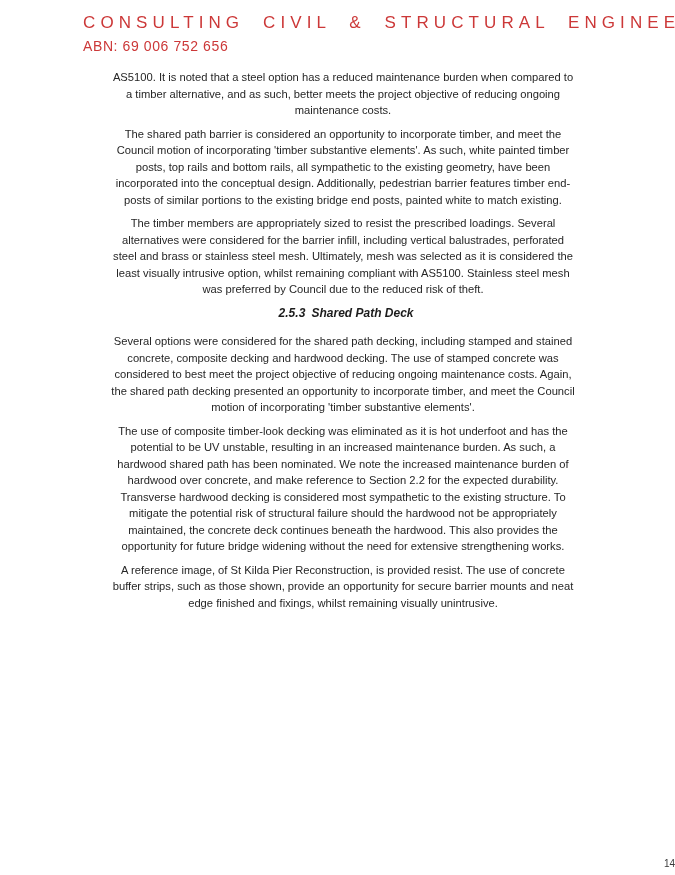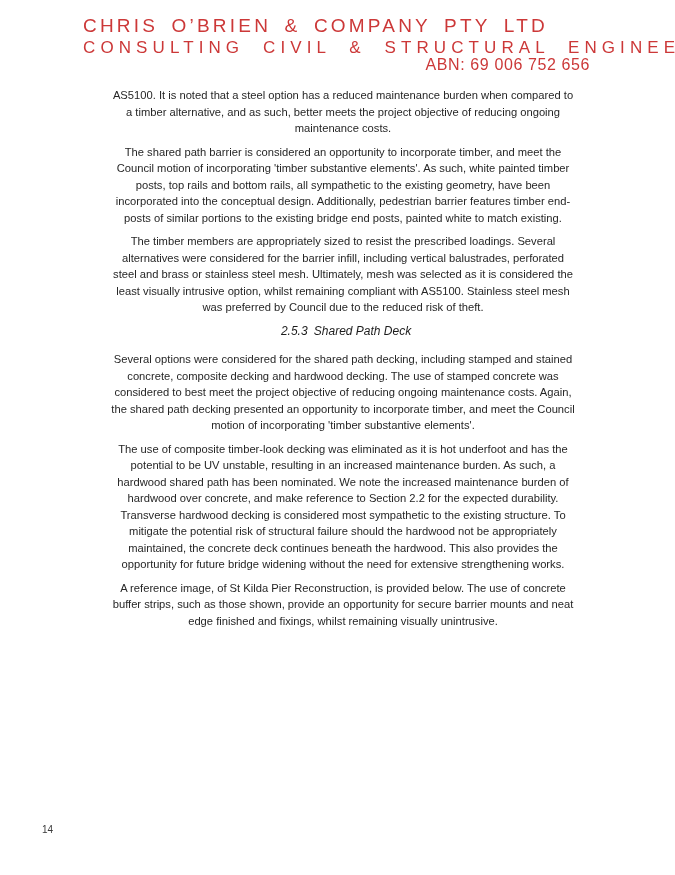--- a/index.html
+++ b/index.html
@@ -34,69 +34,67 @@
     color: #cc3838;
     font-size: 17px;
     line-height: 15px;
     margin-top: 2px;
     letter-spacing: 5.1px;
     word-spacing: 9px;
     white-space: nowrap;
   }
   .abn {
     color: #cc3838;
-    font-size: 16px;
+    font-size: 14px;
     line-height: 13px;
-    margin-top: 3px;
+    margin-top: 10px;
     letter-spacing: 0.6px;
-    text-align: right;
+    text-align: left;
   }
   
   .doc-body {
     margin: 16px 0 0 103px;
     width: 480px;
     color: #262626;
     font-size: 11.2px;
     line-height: 16.5px;
     text-align: center;
   }
   .doc-body p {
     white-space: pre-line;
     margin: 0 0 7px 0;
   }
   .section-heading {
     font-size: 12px;
-    font-weight: normal;
+    font-weight: bold;
     font-style: italic;
     color: #1c1c1c;
     margin: 6px 0 12px 0;
   }
   .section-heading .sec-num {
     display: inline-block;
     width: 39px;
   }
   
   .page-footer {
     position: absolute;
-    top: 824px;
+    top: 858px;
     left: 0;
     right: 0;
-    text-align: left;
+    text-align: right;
     font-size: 10px;
     color: #3a3a3a;
-    padding-left: 42px;
   }
 </style>
 </head>
 <body>
 
 <div class="page">
 
   <header class="letterhead">
-    <div class="company-name">CHRIS O’BRIEN &amp; COMPANY PTY LTD</div>
     <div class="tagline">CONSULTING CIVIL &amp; STRUCTURAL ENGINEERS</div>
     <div class="abn">ABN: 69 006 752 656</div>
   </header>
 
   <main class="doc-body">
     <p>AS5100. It is noted that a steel option has a reduced maintenance burden when compared to
 a timber alternative, and as such, better meets the project objective of reducing ongoing
 maintenance costs.</p>
 
     <p>The shared path barrier is considered an opportunity to incorporate timber, and meet the
@@ -123,21 +121,21 @@
 
     <p>The use of composite timber-look decking was eliminated as it is hot underfoot and has the
 potential to be UV unstable, resulting in an increased maintenance burden. As such, a
 hardwood shared path has been nominated. We note the increased maintenance burden of
 hardwood over concrete, and make reference to Section 2.2 for the expected durability.
 Transverse hardwood decking is considered most sympathetic to the existing structure. To
 mitigate the potential risk of structural failure should the hardwood not be appropriately
 maintained, the concrete deck continues beneath the hardwood. This also provides the
 opportunity for future bridge widening without the need for extensive strengthening works.</p>
 
-    <p>A reference image, of St Kilda Pier Reconstruction, is provided below. The use of concrete
+    <p>A reference image, of St Kilda Pier Reconstruction, is provided resist. The use of concrete
 buffer strips, such as those shown, provide an opportunity for secure barrier mounts and neat
 edge finished and fixings, whilst remaining visually unintrusive.</p>
   </main>
 
   <footer class="page-footer">
     <span>14</span>
   </footer>
 
 </div>
 

